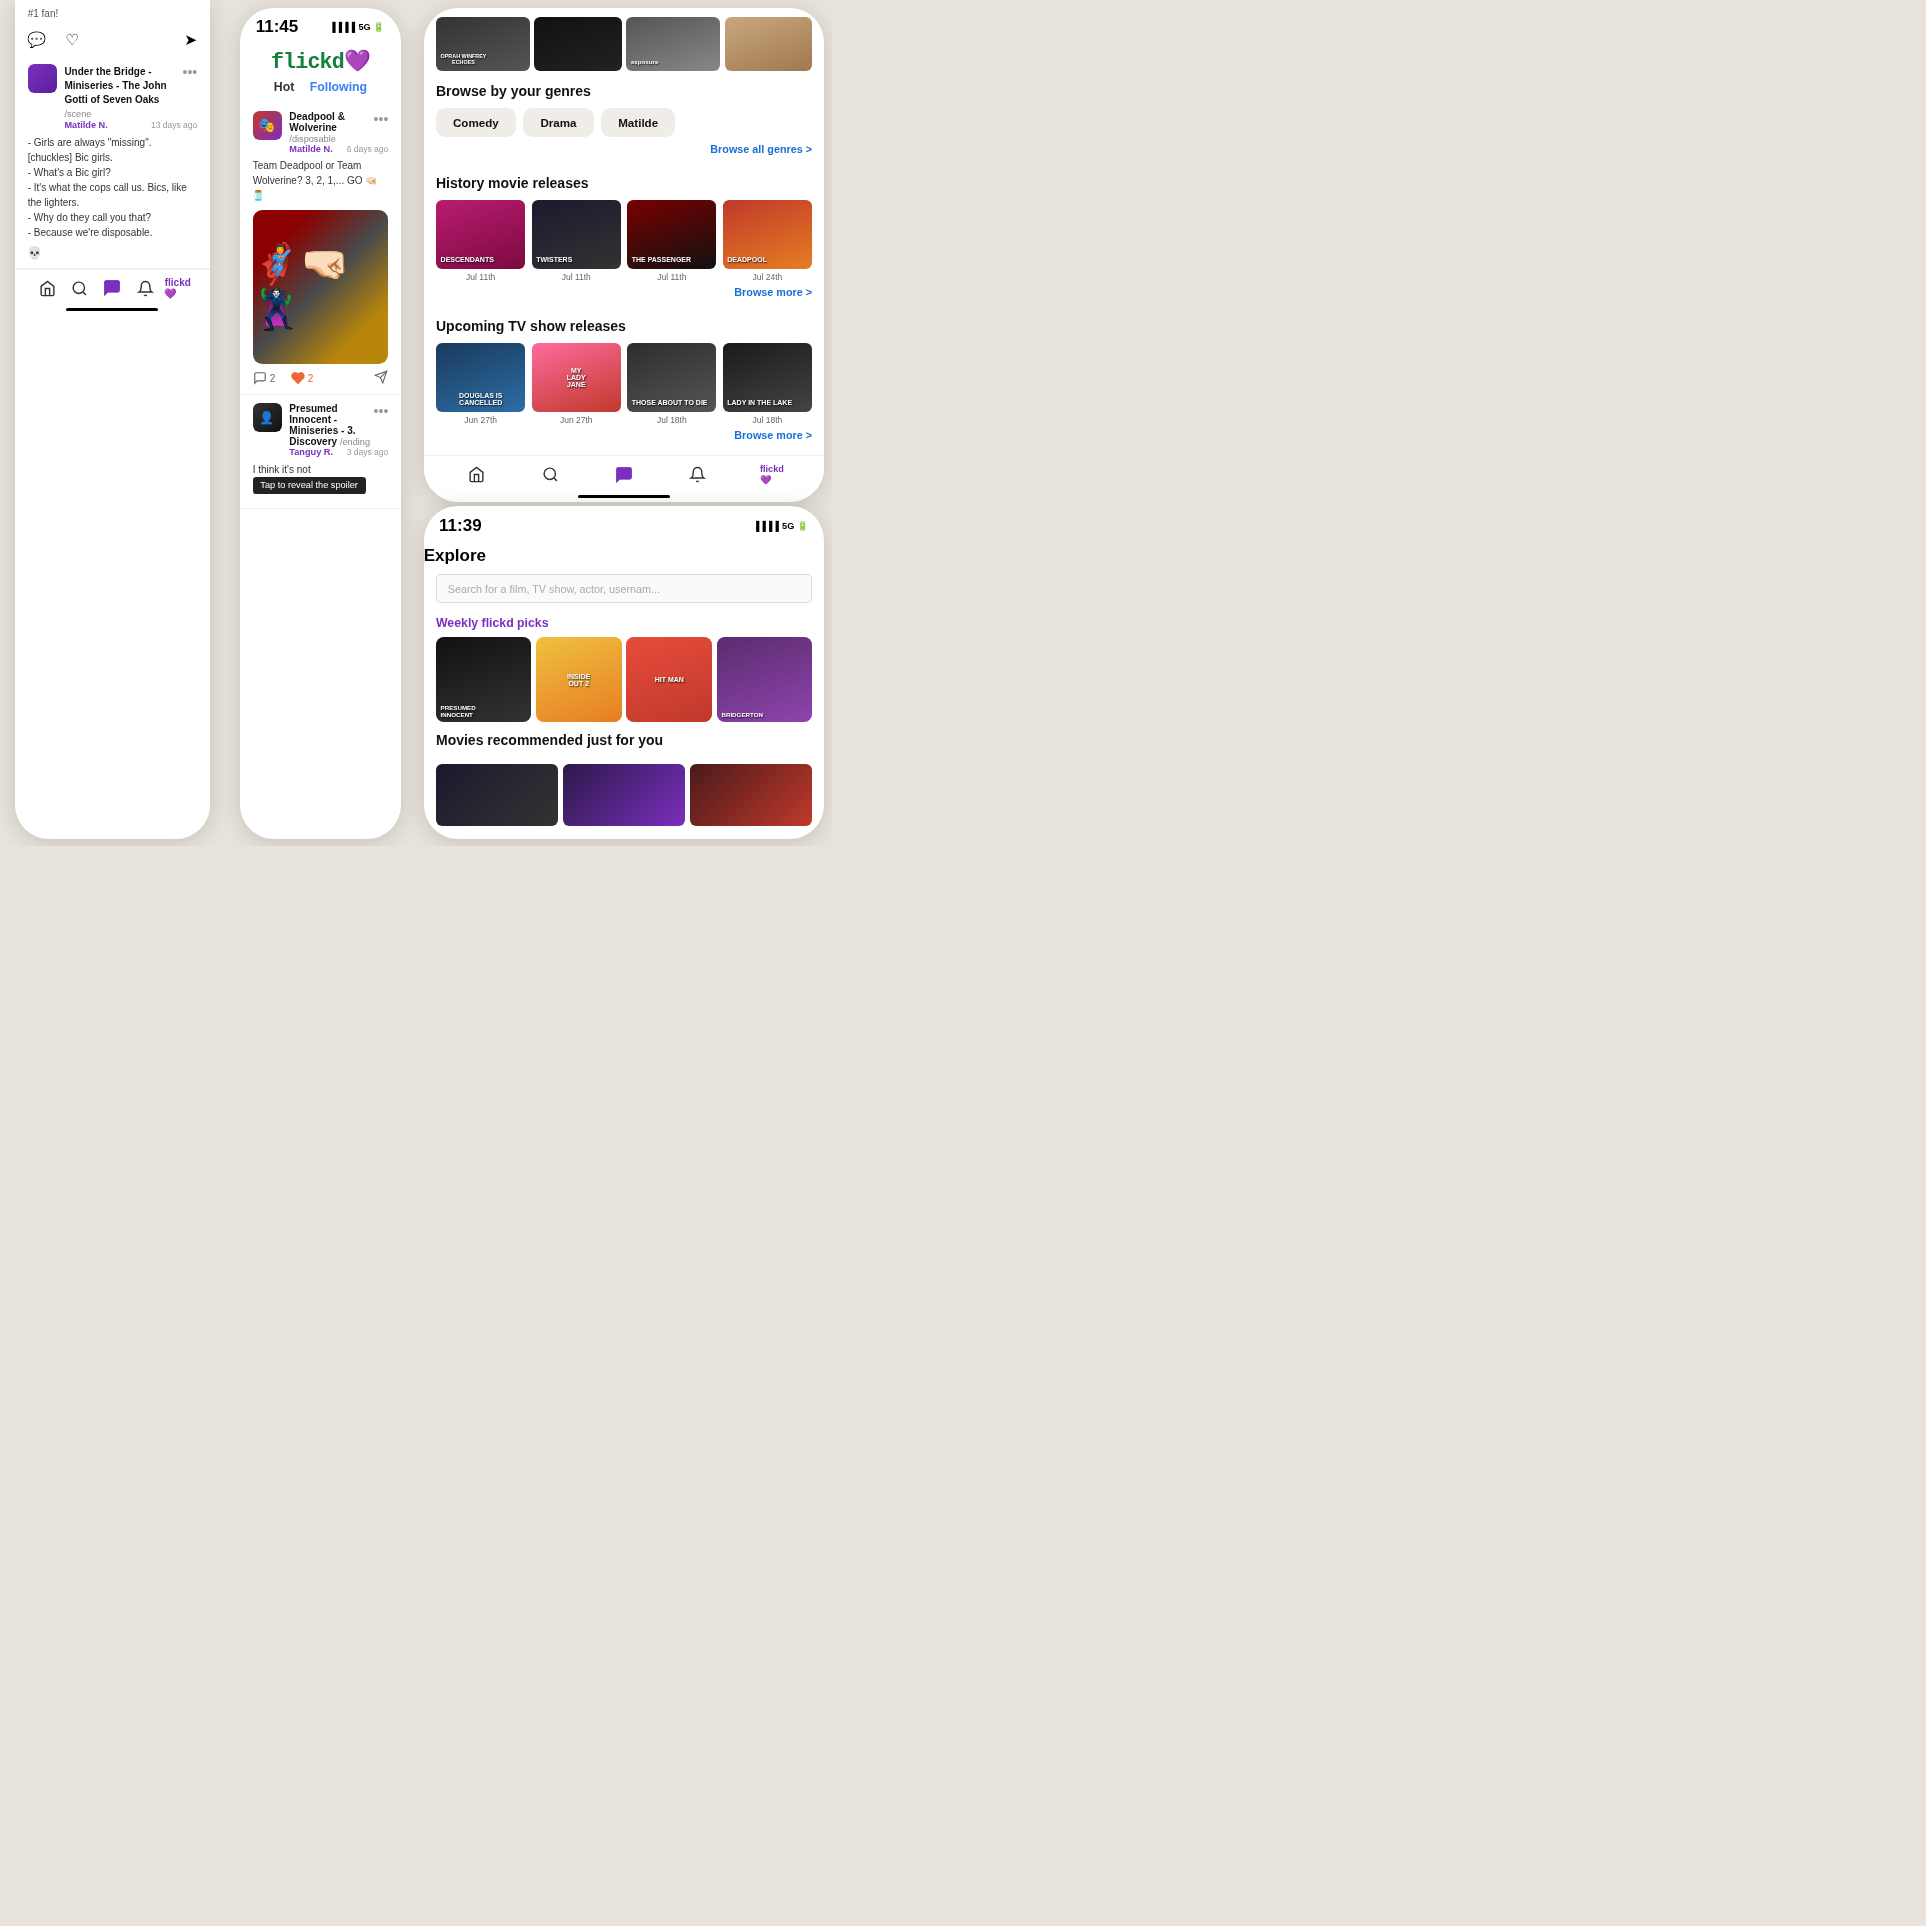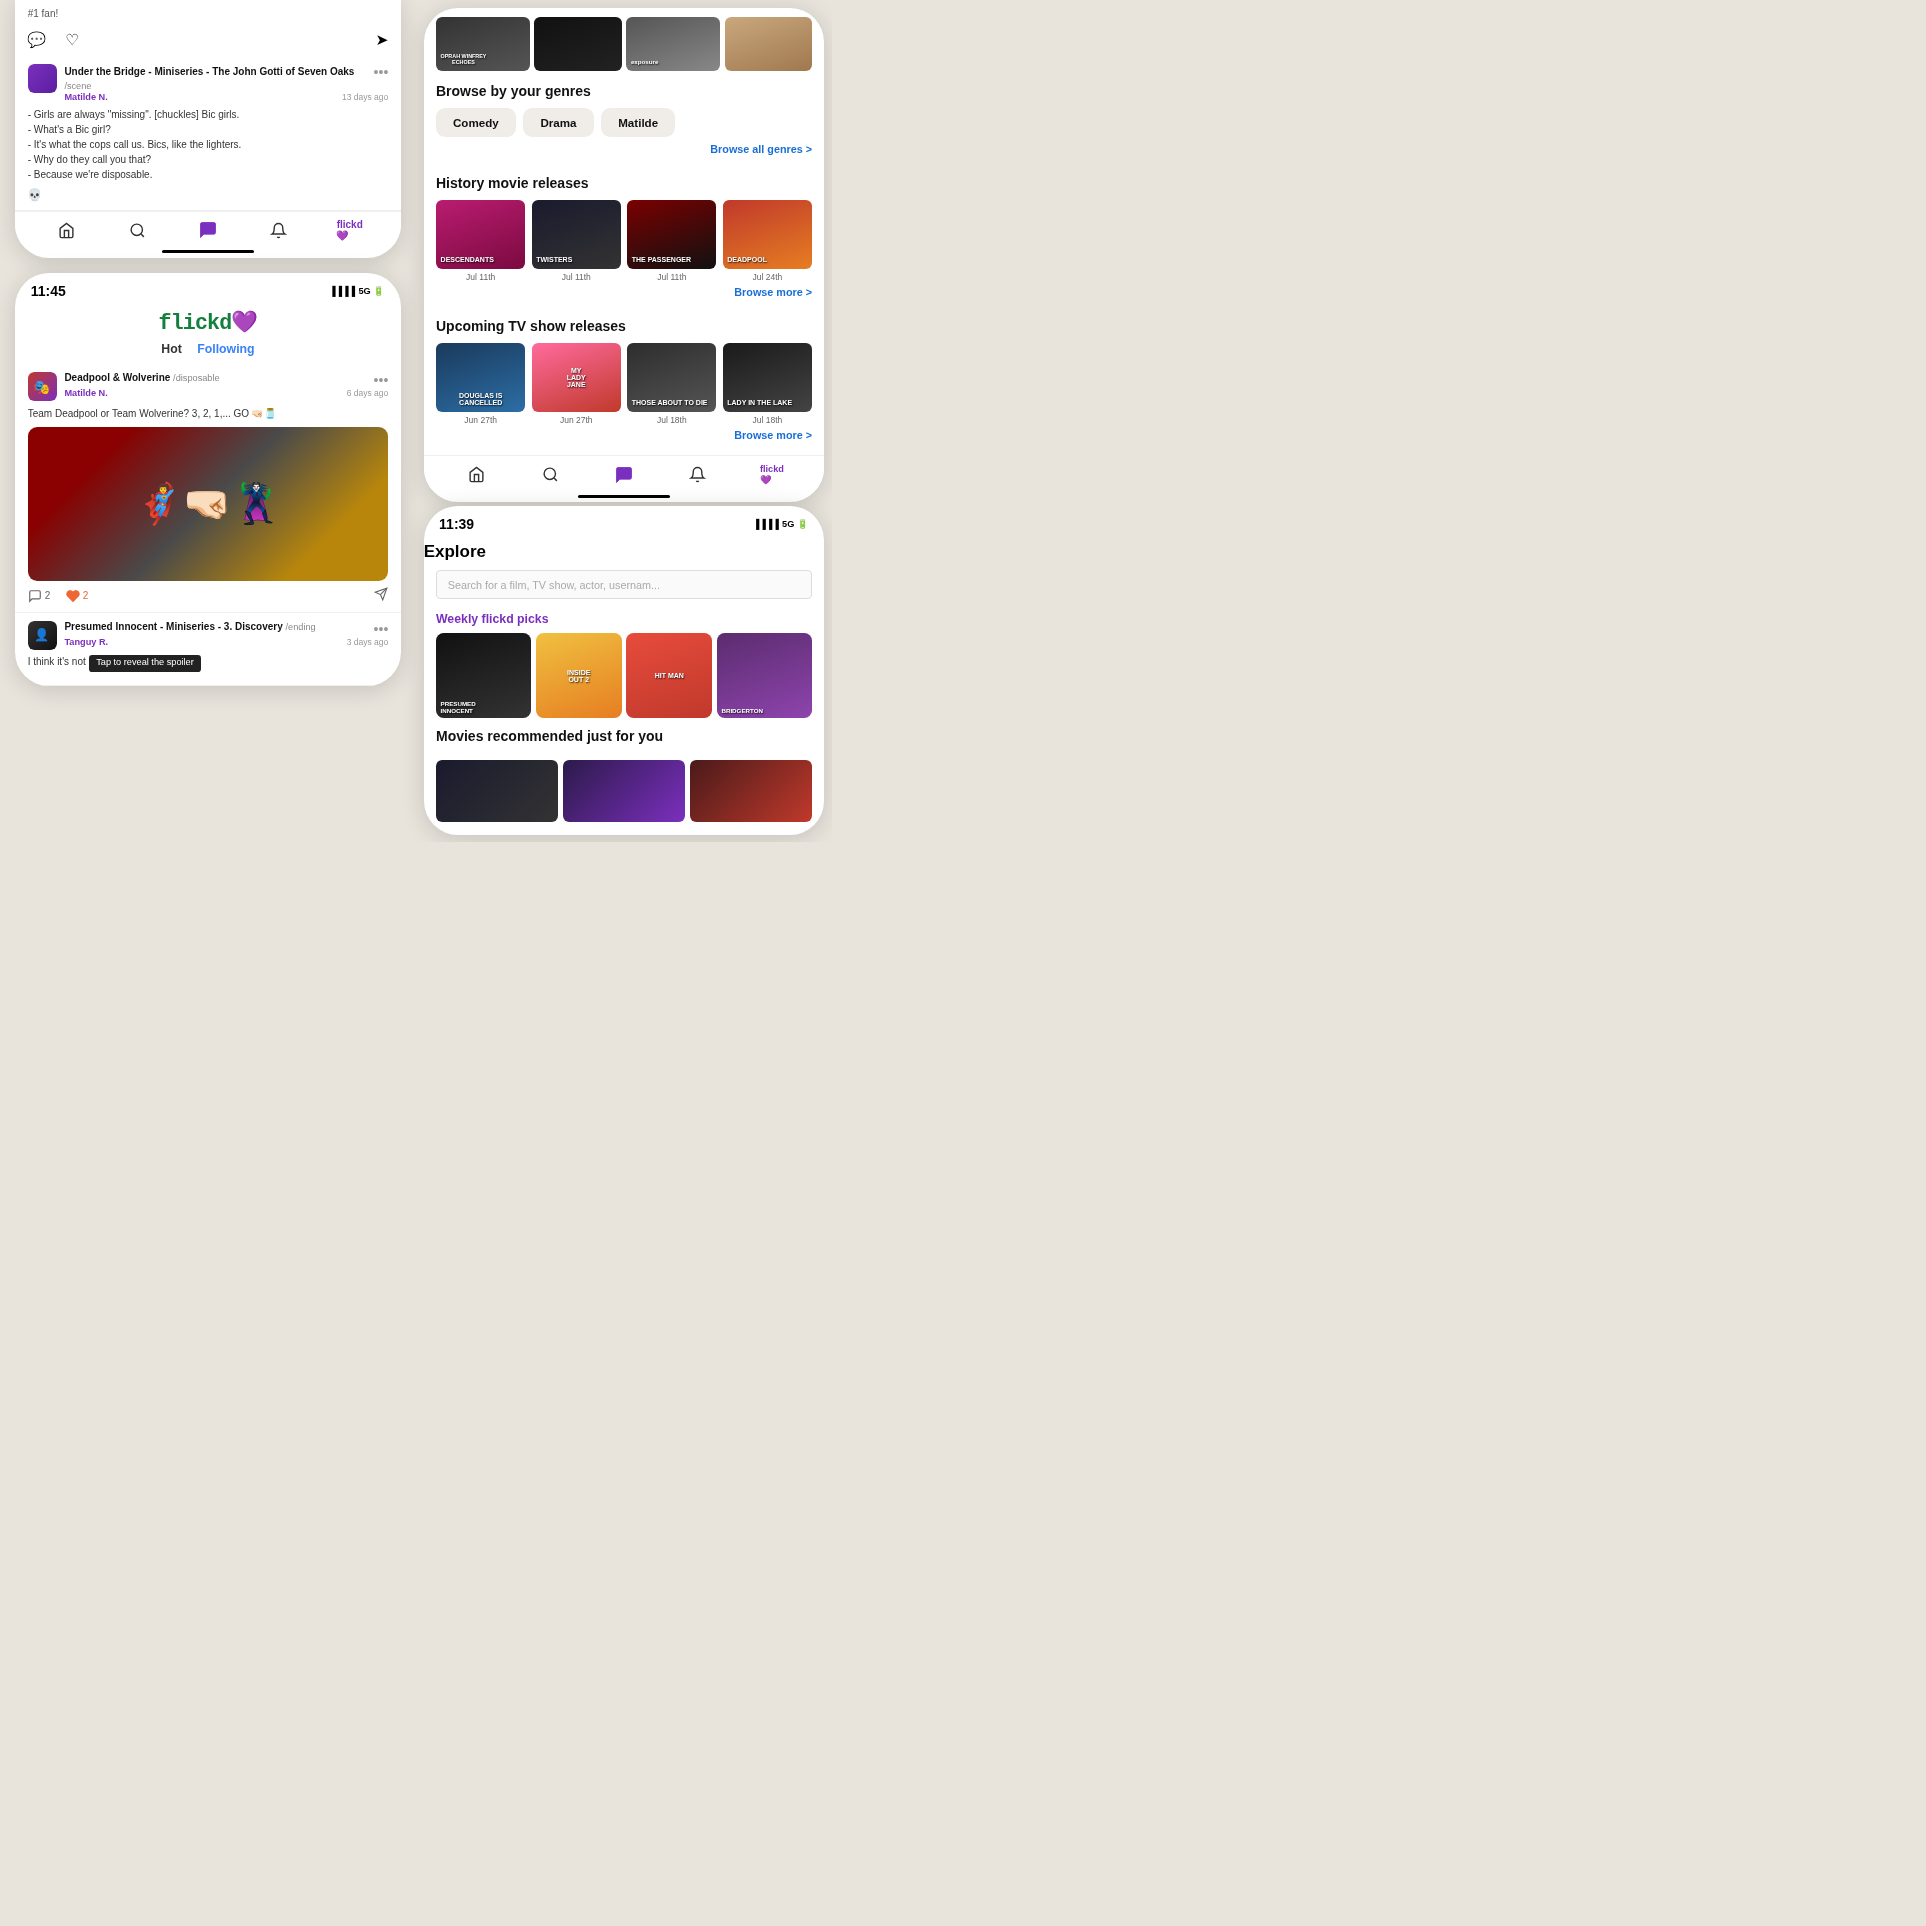--- a/index.html
+++ b/index.html
@@ -13,21 +13,21 @@
       gap: 0;
       position: relative;
       overflow: hidden;
     }
 
     
     .left-col {
       width: 416px;
       padding: 0;
       display: flex;
-      flex-direction: column;
+      flex-direction: row;
       gap: 0;
     }
 
     
     .right-col {
       width: 416px;
       display: flex;
       flex-direction: column;
       gap: 4px;
       padding: 7.7px 0;
@@ -35,21 +35,21 @@
 
     
     .status-bar {
       display: flex;
       justify-content: space-between;
       align-items: center;
       padding: 9.2px 15.4px 4.6px;
       font-size: 10.8px;
       font-weight: 600;
     }
-    .status-bar .time { font-weight: 700; font-size: 14px; text-align: right; }
+    .status-bar .time { font-weight: 700; font-size: 17px; text-align: right; }
     .status-bar .indicators { display: flex; align-items: center; gap: 3.1px; font-size: 9.2px; }
 
     
     .nav-bar {
       display: flex;
       justify-content: space-around;
       align-items: center;
       padding: 7.7px 15.4px 4.6px;
       border-top: 0.8px solid #f0f0f0;
       background: white;

